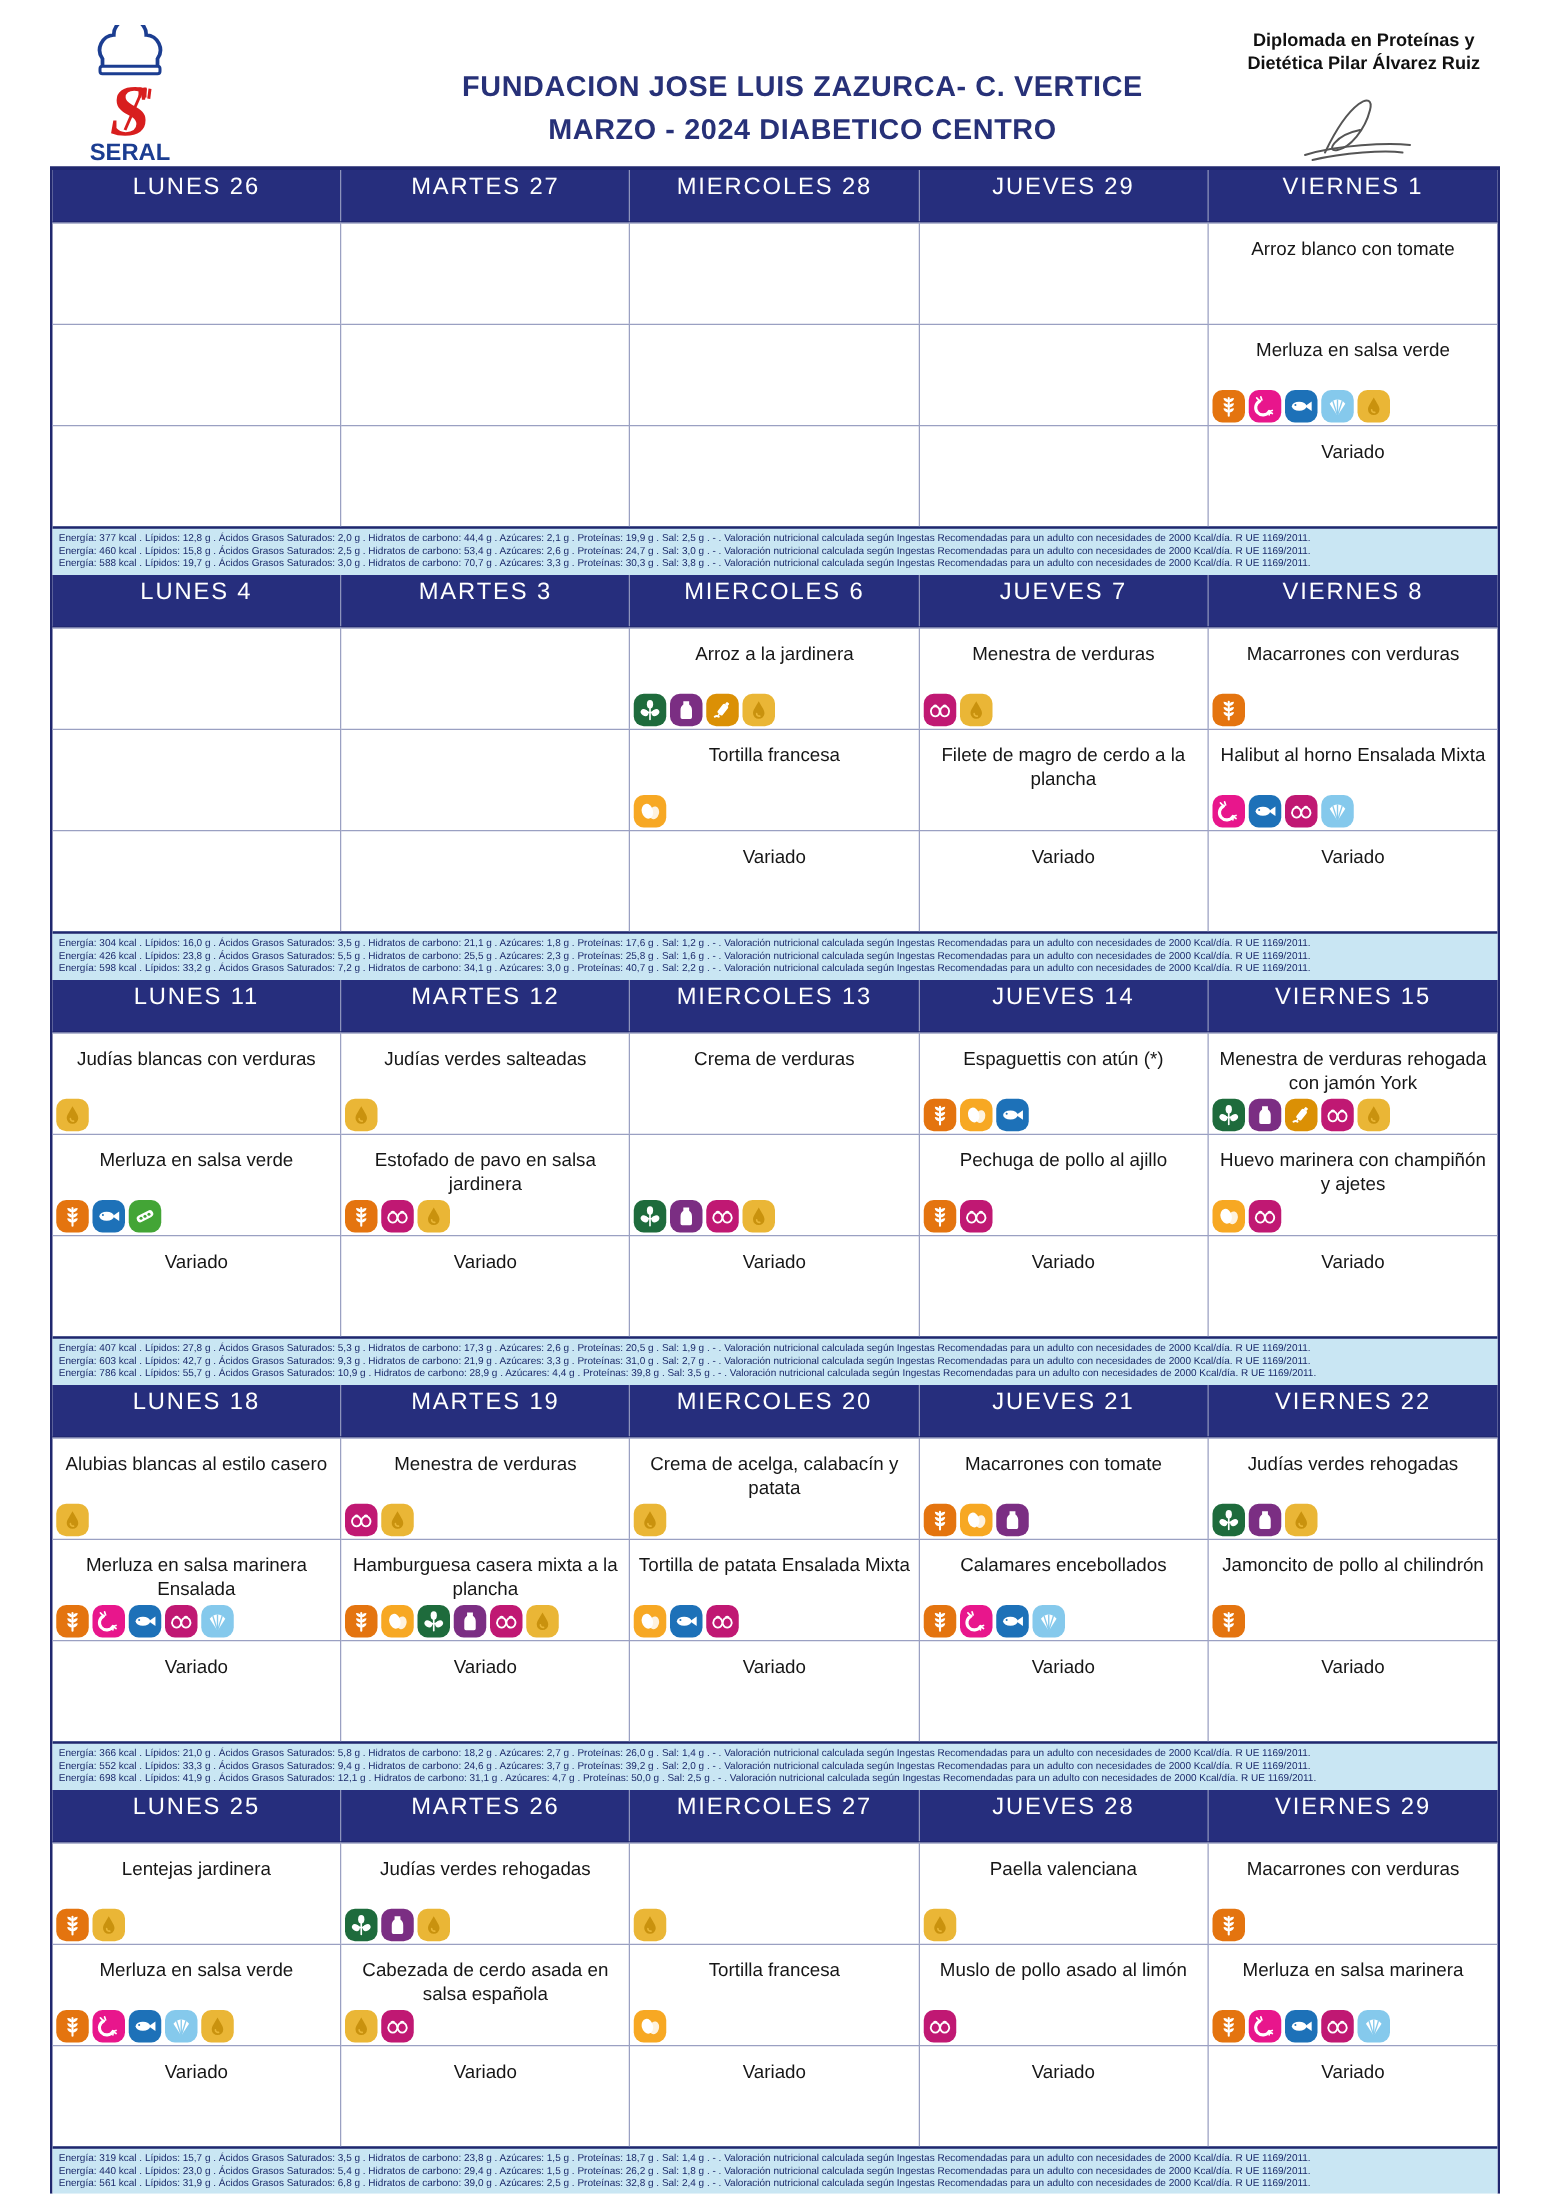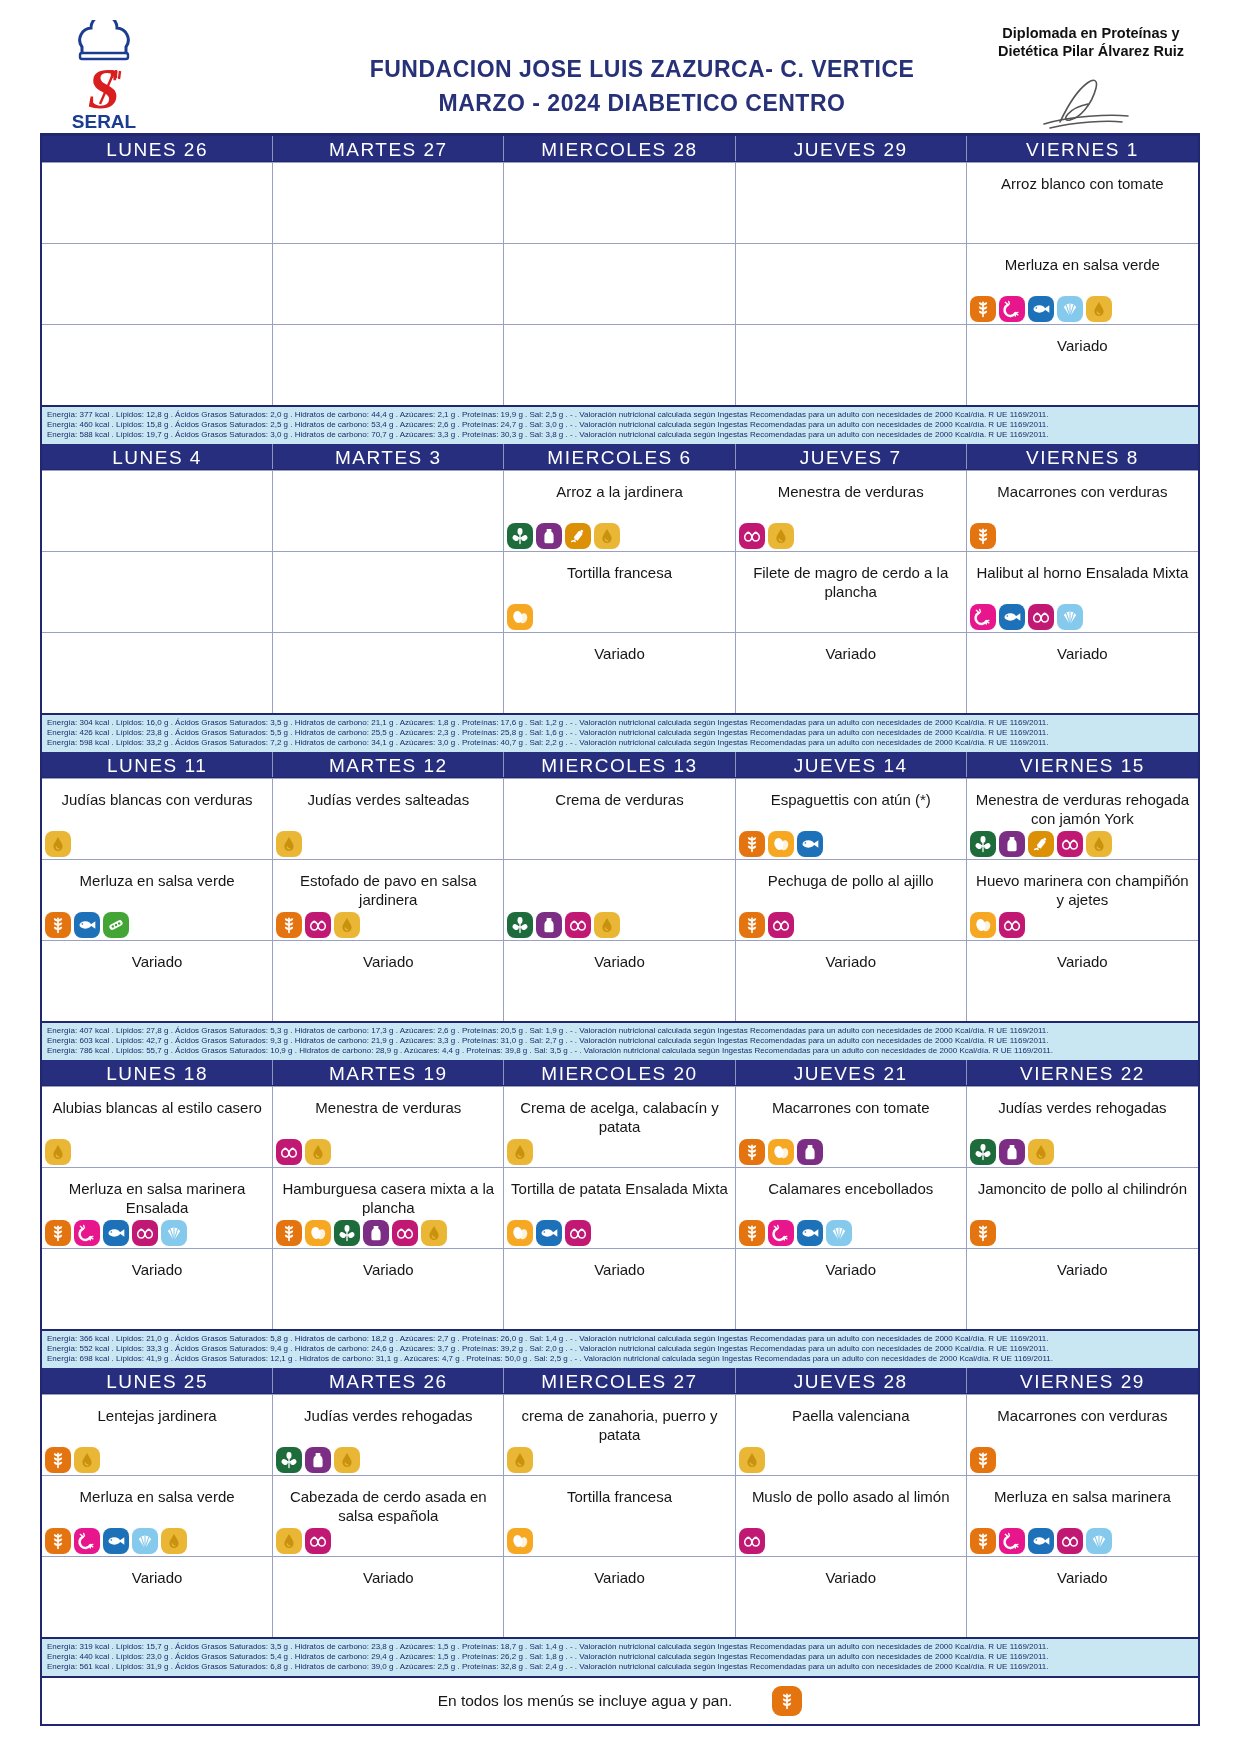--- a/index.html
+++ b/index.html
@@ -13,21 +13,21 @@
   .title-line { color:#273178; font-size:23px; font-weight:bold; letter-spacing:.5px; line-height:34px;margin-left:44px; }
   .dietitian { position:absolute; right:34px; top:24px; width:230px; text-align:center;
                color:#111; font-size:14.5px; font-weight:bold; line-height:18px; }
   .signature { position:absolute; right:100px; top:70px; width:110px; height:60px; }
 
   
   .calendar { width:1160px; margin:0 auto; border:2px solid #20276e; border-top:3px solid #20276e; }
   .week-header { display:grid; grid-template-columns:repeat(5,1fr); background:#262e7d;
                  border-bottom:1px solid #20276e; }
   .day-cell { color:#fff; font-size:19px; letter-spacing:1.5px; text-align:center;
-              padding:3px 0 0; border-right:1px solid #8d93bb; }
+              padding:3px 0 16px; border-right:1px solid #8d93bb; }
   .day-cell:last-child { border-right:none; }
   .week-row { display:grid; grid-template-columns:repeat(5,1fr); }
   .menu-cell { position:relative; border-right:1px solid #9aa0c2; border-top:1px solid #9aa0c2;
                height:81px; }
   .week-row:first-of-type .menu-cell { border-top:none; }
   .menu-cell:last-child { border-right:none; }
   .dish { font-size:15px; color:#161616; text-align:center; padding:11px 6px 0; line-height:19px; }
   .icons { position:absolute; left:3px; bottom:2px; display:flex; gap:3px; }
   .icon { width:26px; height:26px; border-radius:8px; display:inline-flex;
           align-items:center; justify-content:center; }
@@ -813,21 +813,20 @@
               </svg>
             </span>
             <span class="icon" style="background: rgb(234, 182, 54); color: rgb(234, 182, 54);">
               <svg viewBox="0 0 24 24">
                 <use href="#sym-sulfites"></use>
               </svg>
             </span>
           </div>
         </div>
         <div class="menu-cell">
-          <div class="dish">crema de zanahoria, puerro y patata</div>
           <div class="icons">
             <span class="icon" style="background: rgb(234, 182, 54); color: rgb(234, 182, 54);">
               <svg viewBox="0 0 24 24">
                 <use href="#sym-sulfites"></use>
               </svg>
             </span>
           </div>
         </div>
         <div class="menu-cell">
           <div class="dish">Paella valenciana</div>

